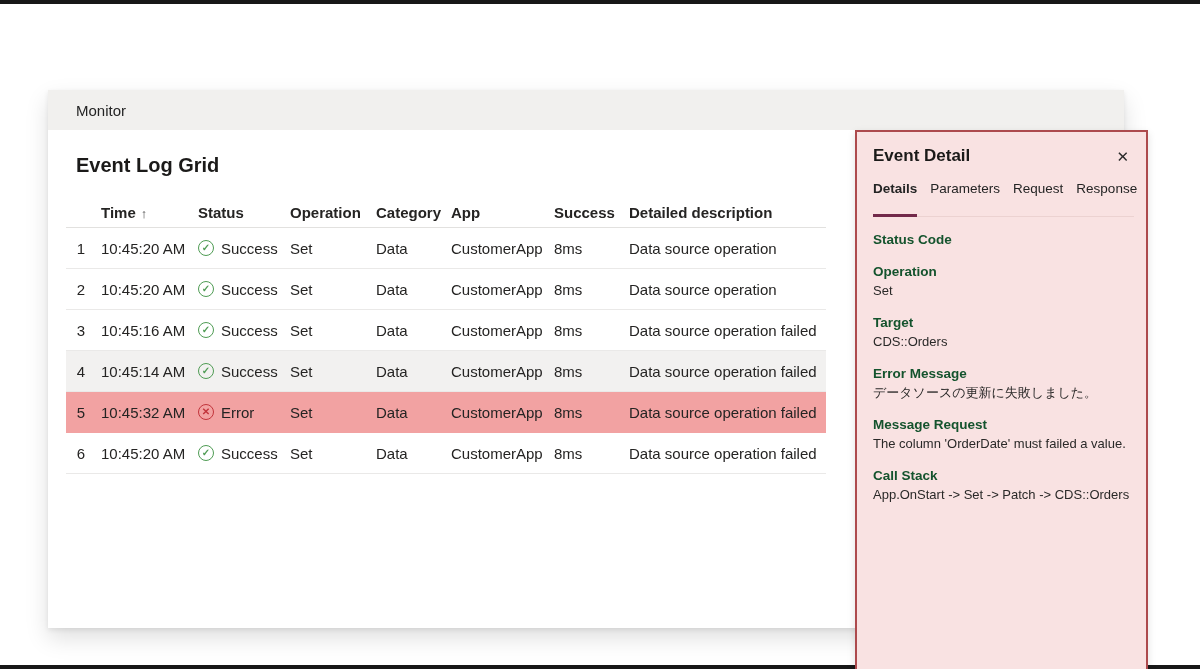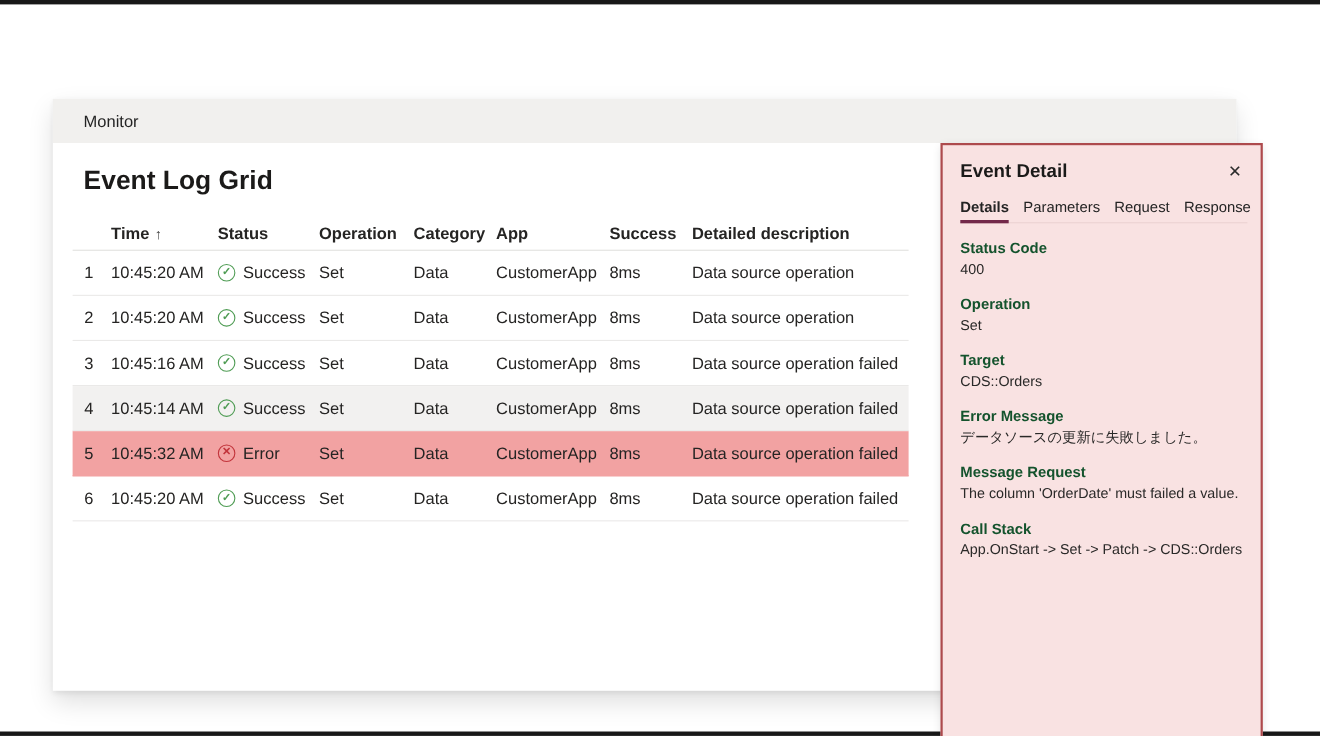--- a/index.html
+++ b/index.html
@@ -25,21 +25,21 @@
     box-shadow: 0 10px 22px rgba(0,0,0,0.13), 0 2px 5px rgba(0,0,0,0.08);
   }
   .titlebar {
     height: 40px; background: #f1f0ee;
     display: flex; align-items: center;
     padding-left: 28px;
     font-size: 15px; color: #242424;
   }
   .grid-title {
     margin: 22px 0 0 28px;
-    font-size: 24px; font-weight: 700; color: #1b1a19;
+    font-size: 20px; font-weight: 700; color: #1b1a19;
     line-height: 26px;
   }
 
   .event-table { margin: 20px 0 0 18px; width: 760px; font-size: 15px; }
   .trow {
     display: grid;
     grid-template-columns: 35px 97px 92px 86px 75px 103px 75px 1fr;
     align-items: center;
     height: 41px;
     border-bottom: 1px solid #eae9e8;
@@ -78,21 +78,21 @@
   .panel-header { display: flex; justify-content: space-between; align-items: center; }
   .panel-title { font-size: 17px; font-weight: 700; color: #1b1a19; }
   .close-btn {
     font-size: 15px; color: #2b2b2b; cursor: pointer;
     padding: 2px 5px; line-height: 1;
     background: none; border: none; font-family: inherit;
   }
   .tabs { display: flex; gap: 13px; margin-top: 15px; border-bottom: 1px solid #ecd2d1; }
   .tab {
     font-size: 13.5px; color: #242424;
-    padding-bottom: 4px; margin-bottom: -1px;
+    padding-bottom: 18px; margin-bottom: -1px;
     border-bottom: 3px solid transparent;
     cursor: pointer;
   }
   .tab.active { font-weight: 700; border-bottom-color: #73294a; }
 
   .fields { margin-top: 13px; padding-right: 2px; }
   .field { margin-bottom: 13px; }
   .field-label { font-weight: 700; font-size: 13.5px; line-height: 19px; color: #14532d; }
   .field-value { font-size: 13px; line-height: 19px; color: #2a2928; }
 </style>
@@ -226,21 +226,20 @@
 
       <div class="tab inactive">Request</div>
 
       <div class="tab inactive">Response</div>
     </div>
 
   <div class="fields">
 
       <div class="field">
         <div class="field-label">Status Code</div>
-        <div class="field-value">400</div>
       </div>
 
       <div class="field">
         <div class="field-label">Operation</div>
         <div class="field-value">Set</div>
       </div>
 
       <div class="field">
         <div class="field-label">Target</div>
         <div class="field-value">CDS::Orders</div>

